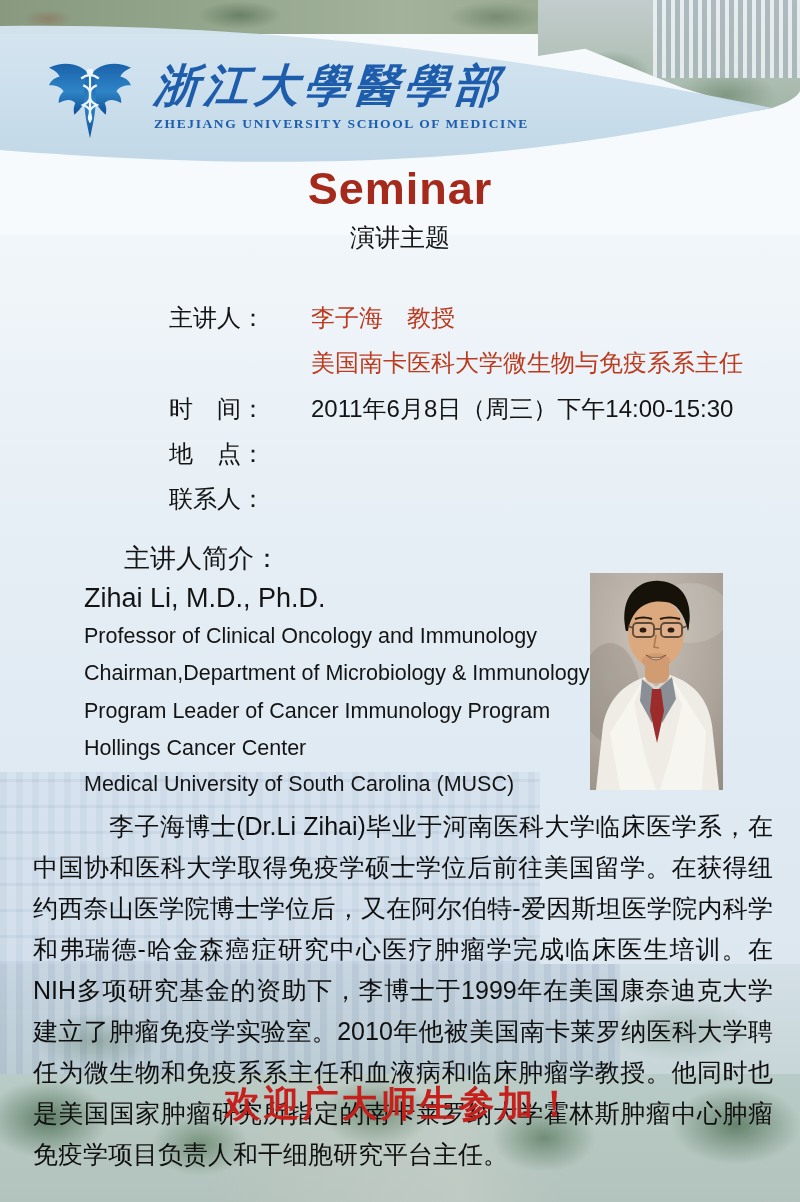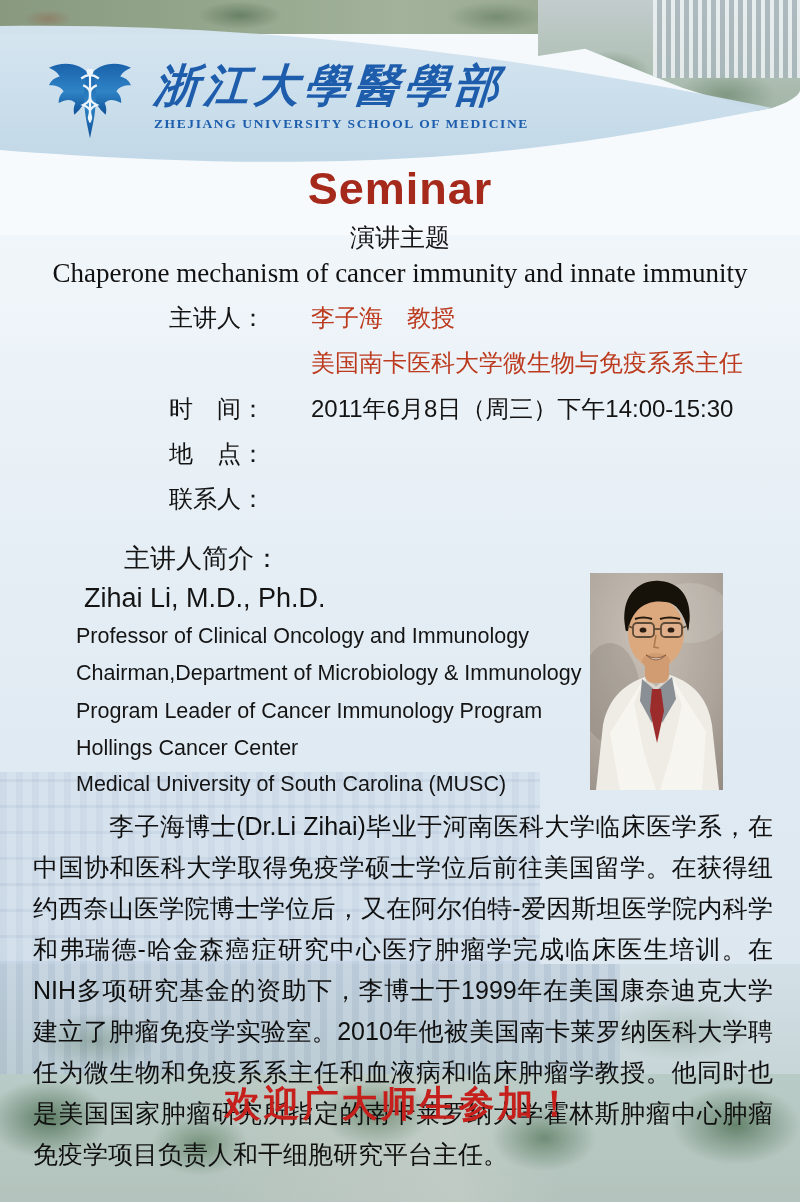--- a/index.html
+++ b/index.html
@@ -54,21 +54,21 @@
   
   .details{left:165px;top:302px;width:580px;font-size:24px;}
   .d-row{position:absolute;left:4px;display:flex;}
   .d-label{width:142px;flex:0 0 142px;color:#141414;}
   .d-value{color:#141414;}
   .red{color:#bc3a1e;}
   .speaker-line2{margin-top:13px;}
   
   .bio-heading{left:84px;top:541px;font-size:26px;color:#141414;margin-left:40px;}
   .bio-name{left:84px;top:583px;font-size:27px;color:#141414;}
-  .bio-line{left:76px;font-size:21.5px;color:#141414;}
+  .bio-line{left:84px;font-size:21.5px;color:#141414;}
   .photo-frame{left:590px;top:573px;width:133px;height:217px;}
   
   .bio-paragraph{
     left:33px;top:806px;width:740px;font-size:25px;line-height:41px;
     text-align:justify;text-indent:76px;color:#101010;z-index:3;
   }
   
   .welcome{left:0;top:1080px;width:800px;text-align:center;
     font-size:36px;font-weight:bold;color:#c6201c;letter-spacing:3px;z-index:4;}
   
@@ -141,21 +141,20 @@
         <path d="M57,30 C43,36 57,44 43,50 C57,56 45,62 50,66" stroke="#eef6fc" stroke-width="2.2" fill="none"></path>
       </svg>
       <div class="logo-text">
         <div class="logo-cn">浙江大學醫學部</div>
         <div class="logo-en">ZHEJIANG UNIVERSITY SCHOOL OF MEDICINE</div>
       </div>
     </div>
 
     <div class="abs cn-subtitle">演讲主题</div>
     <div class="abs seminar-title">Seminar</div>
-    <div class="abs topic-en">Chaperone mechanism of cancer immunity and innate immunity</div>
 
     <div class="abs details">
       <div class="d-row" style="top:0;">
         <div class="d-label">主讲人：</div>
         <div class="d-value red">
           <div>李子海　教授</div>
           <div class="speaker-line2">美国南卡医科大学微生物与免疫系系主任</div>
         </div>
       </div>
       <div class="d-row" style="top:91px;">

